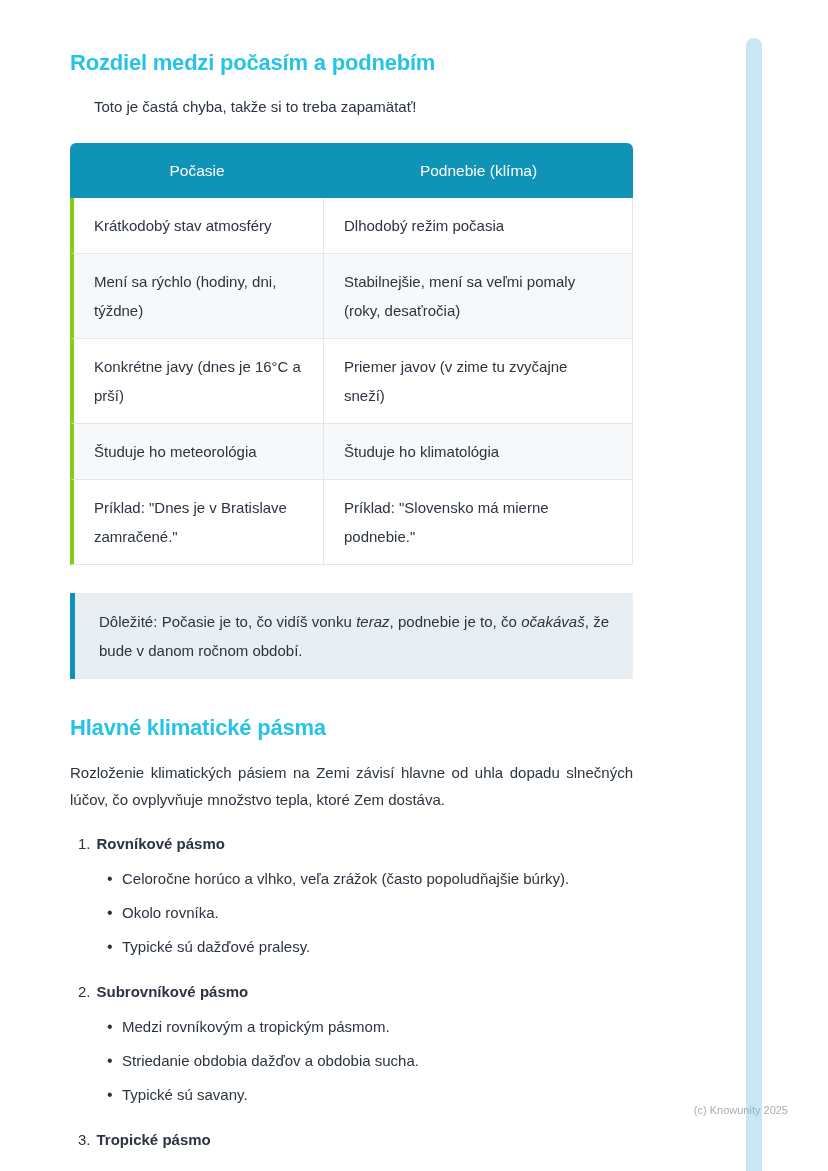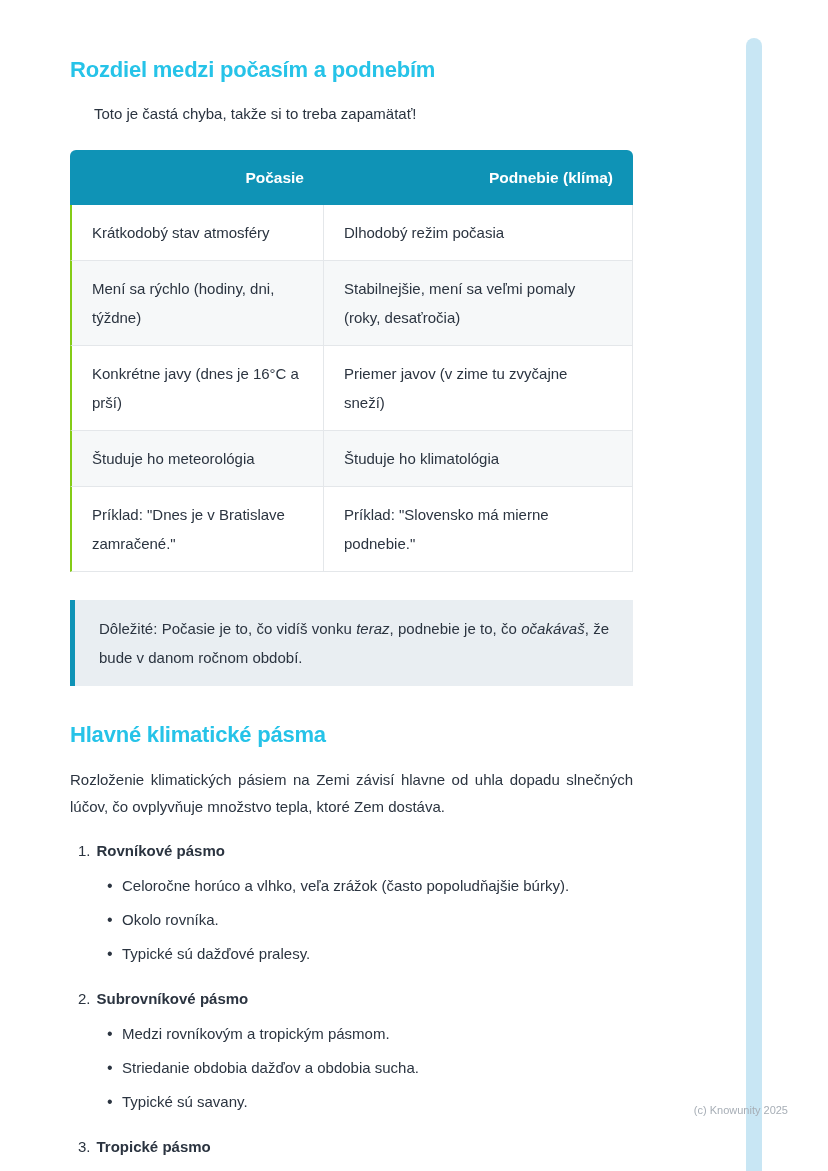--- a/index.html
+++ b/index.html
@@ -5,21 +5,21 @@
   * { margin: 0; padding: 0; box-sizing: border-box; }
   html, body { background: #ffffff; }
   body {
     width: 828px; height: 1171px;
     position: relative; overflow: hidden;
     font-family: "Liberation Sans", "DejaVu Sans", sans-serif;
     color: #2b3440;
     -webkit-font-smoothing: antialiased;
   }
   .content {
-    position: absolute; left: 70px; top: 12px;
+    position: absolute; left: 70px; top: 5px;
     width: 563px;
   }
   h1.section-title {
     color: #26c3e8;
     font-size: 22px;
     font-weight: 700;
     line-height: 26px;
     letter-spacing: -0.2px;
   }
   .h1-first { margin-top: 45px; }
@@ -39,38 +39,38 @@
   
   table.compare {
     width: 100%;
     border-collapse: separate;
     border-spacing: 0;
     margin-top: 26px;
   }
   table.compare th {
     background: #0f93b6;
     color: #ffffff;
-    text-align: right;
-    font-weight: 700;
+    text-align: center;
+    font-weight: 400;
     font-size: 15.5px;
     line-height: 21px;
     padding: 17px 20px;
   }
   table.compare th:first-child { border-top-left-radius: 6px; width: 254px; }
   table.compare th:last-child  { border-top-right-radius: 6px; }
   table.compare td {
     font-size: 15px;
     line-height: 29px;
     padding: 13px 20px;
     vertical-align: middle;
     border-bottom: 1px solid #e4e7ea;
     border-right: 1px solid #e4e7ea;
     background: #ffffff;
   }
-  table.compare td:first-child { border-left: 2px solid #84cc16; }
+  table.compare td:first-child { border-left: 4px solid #84cc16; }
   table.compare tbody tr:nth-child(even) td { background: #f6f8f9; }
   
   .callout {
     margin-top: 28px;
     background: #e9eef2;
     border-left: 5px solid #0f93b6;
     padding: 14px 24px;
   }
   .callout p {
     font-size: 15px;

